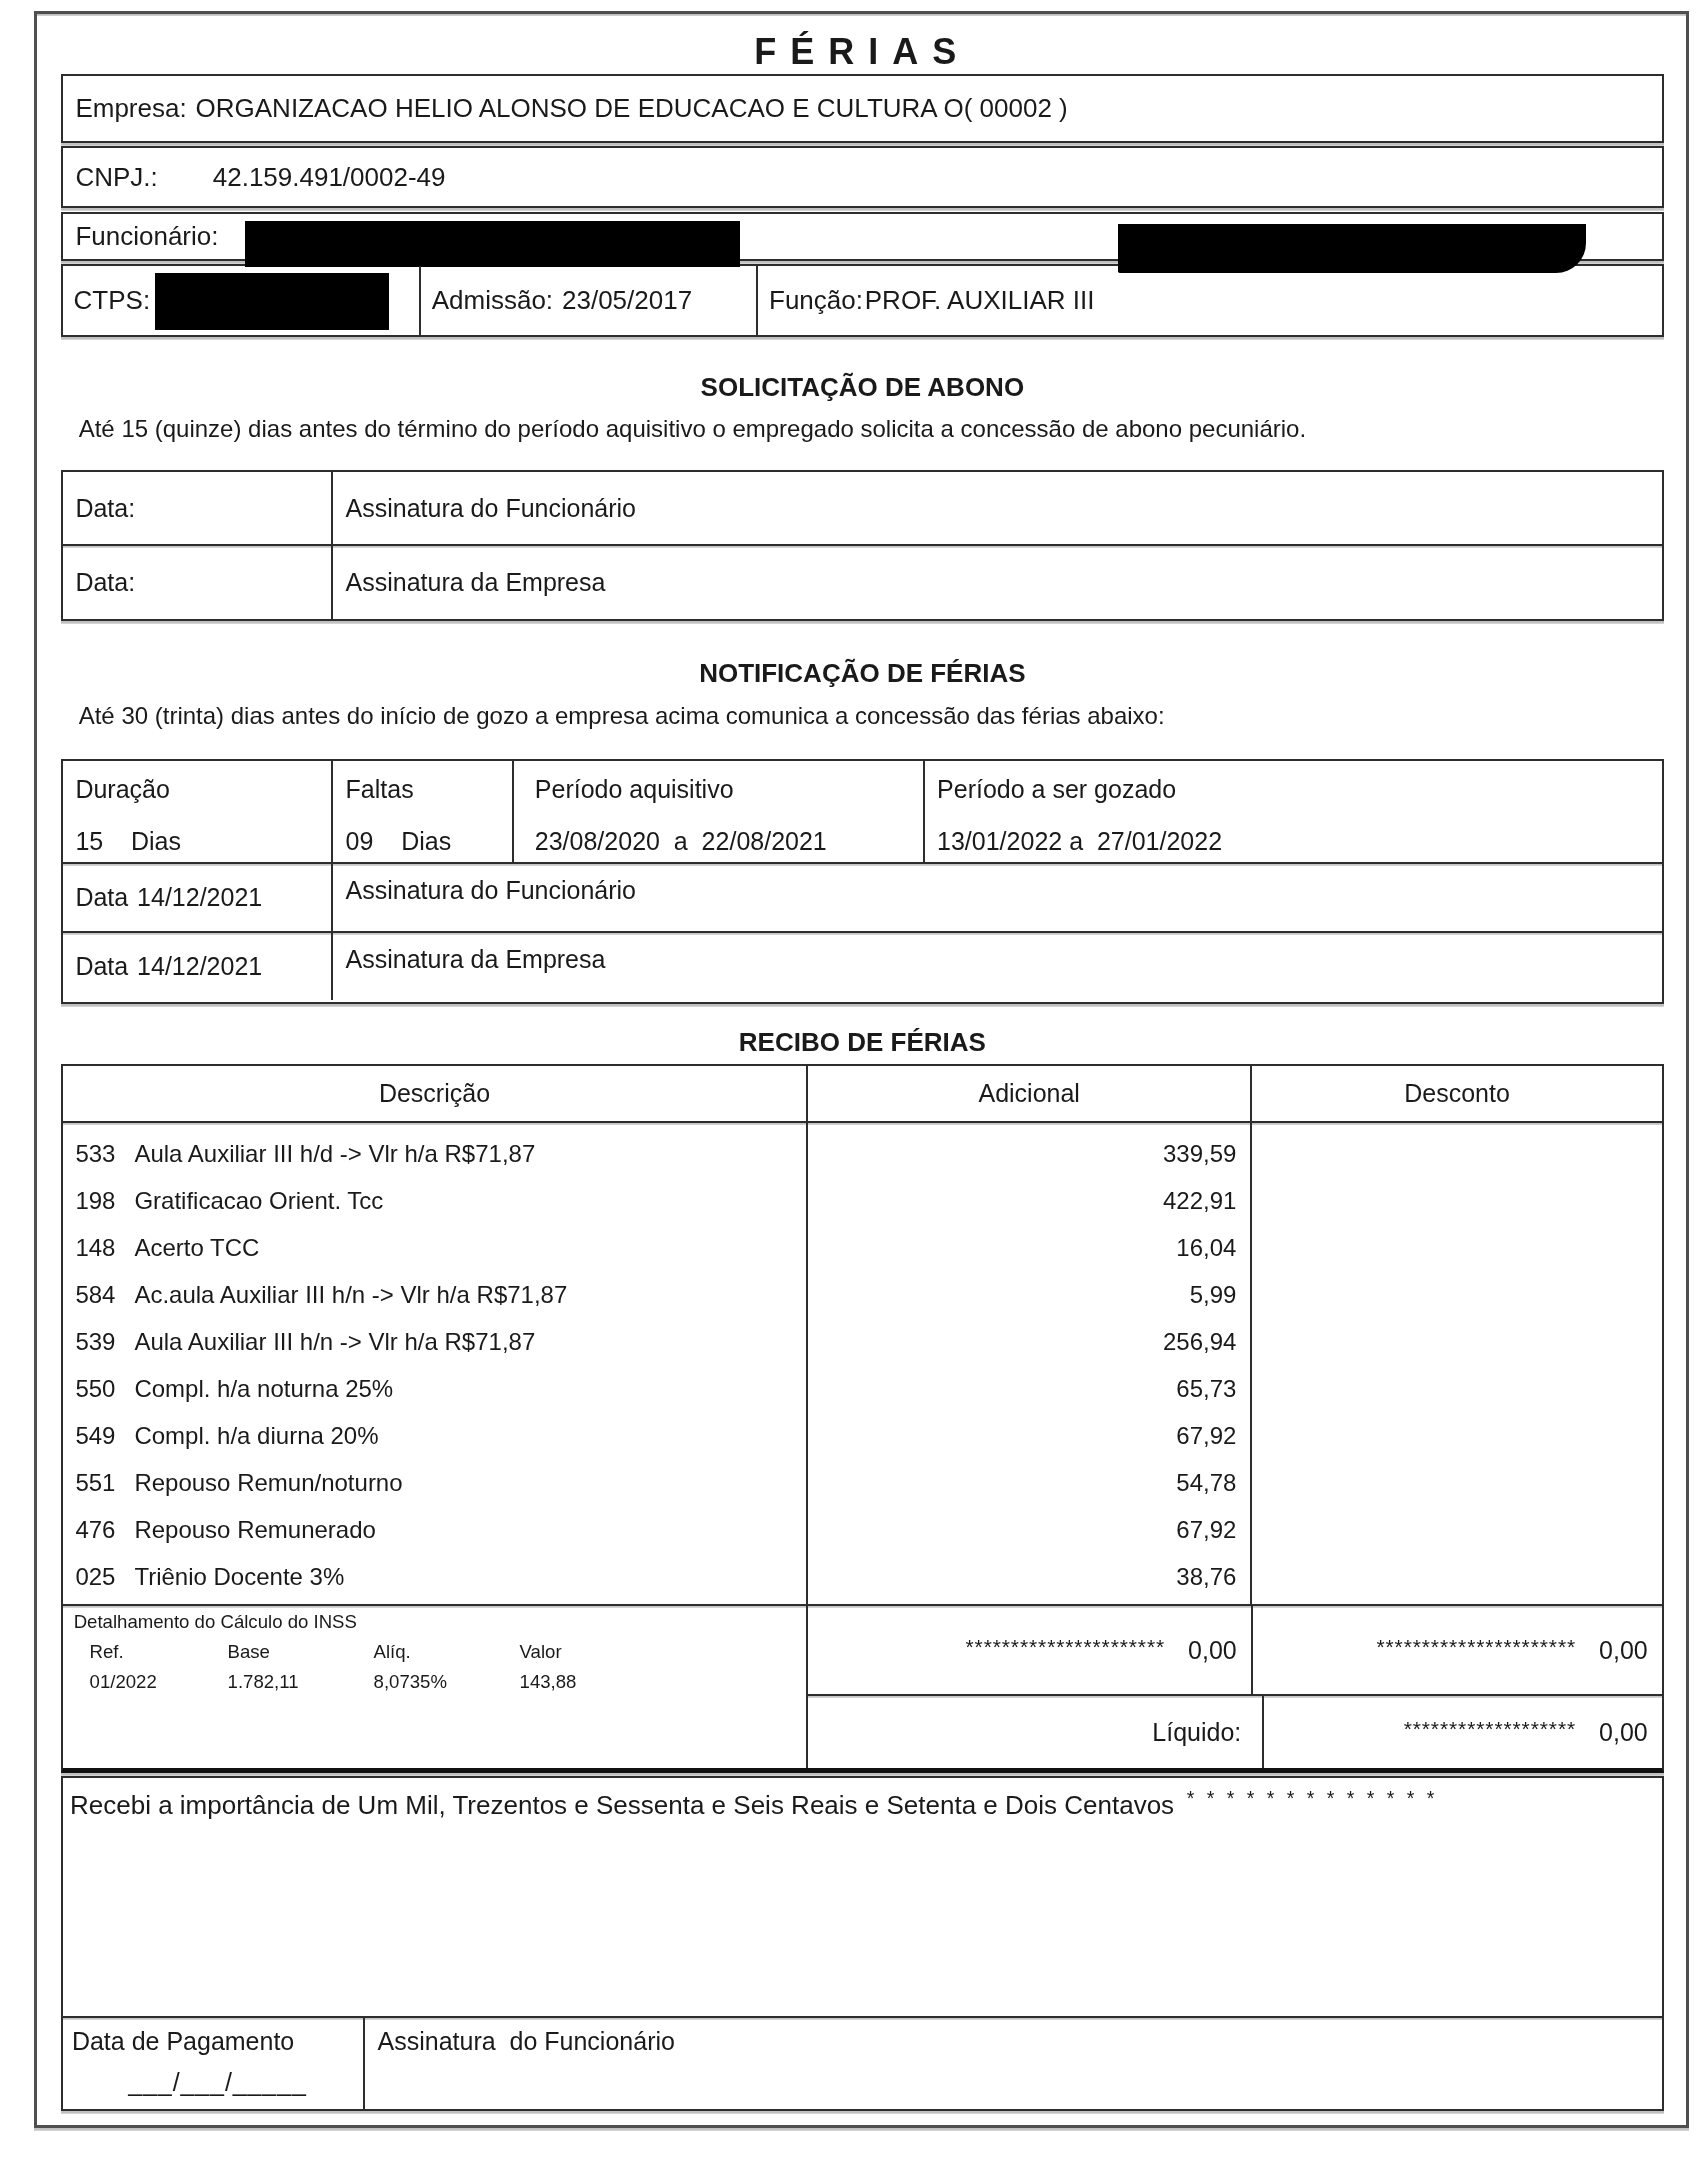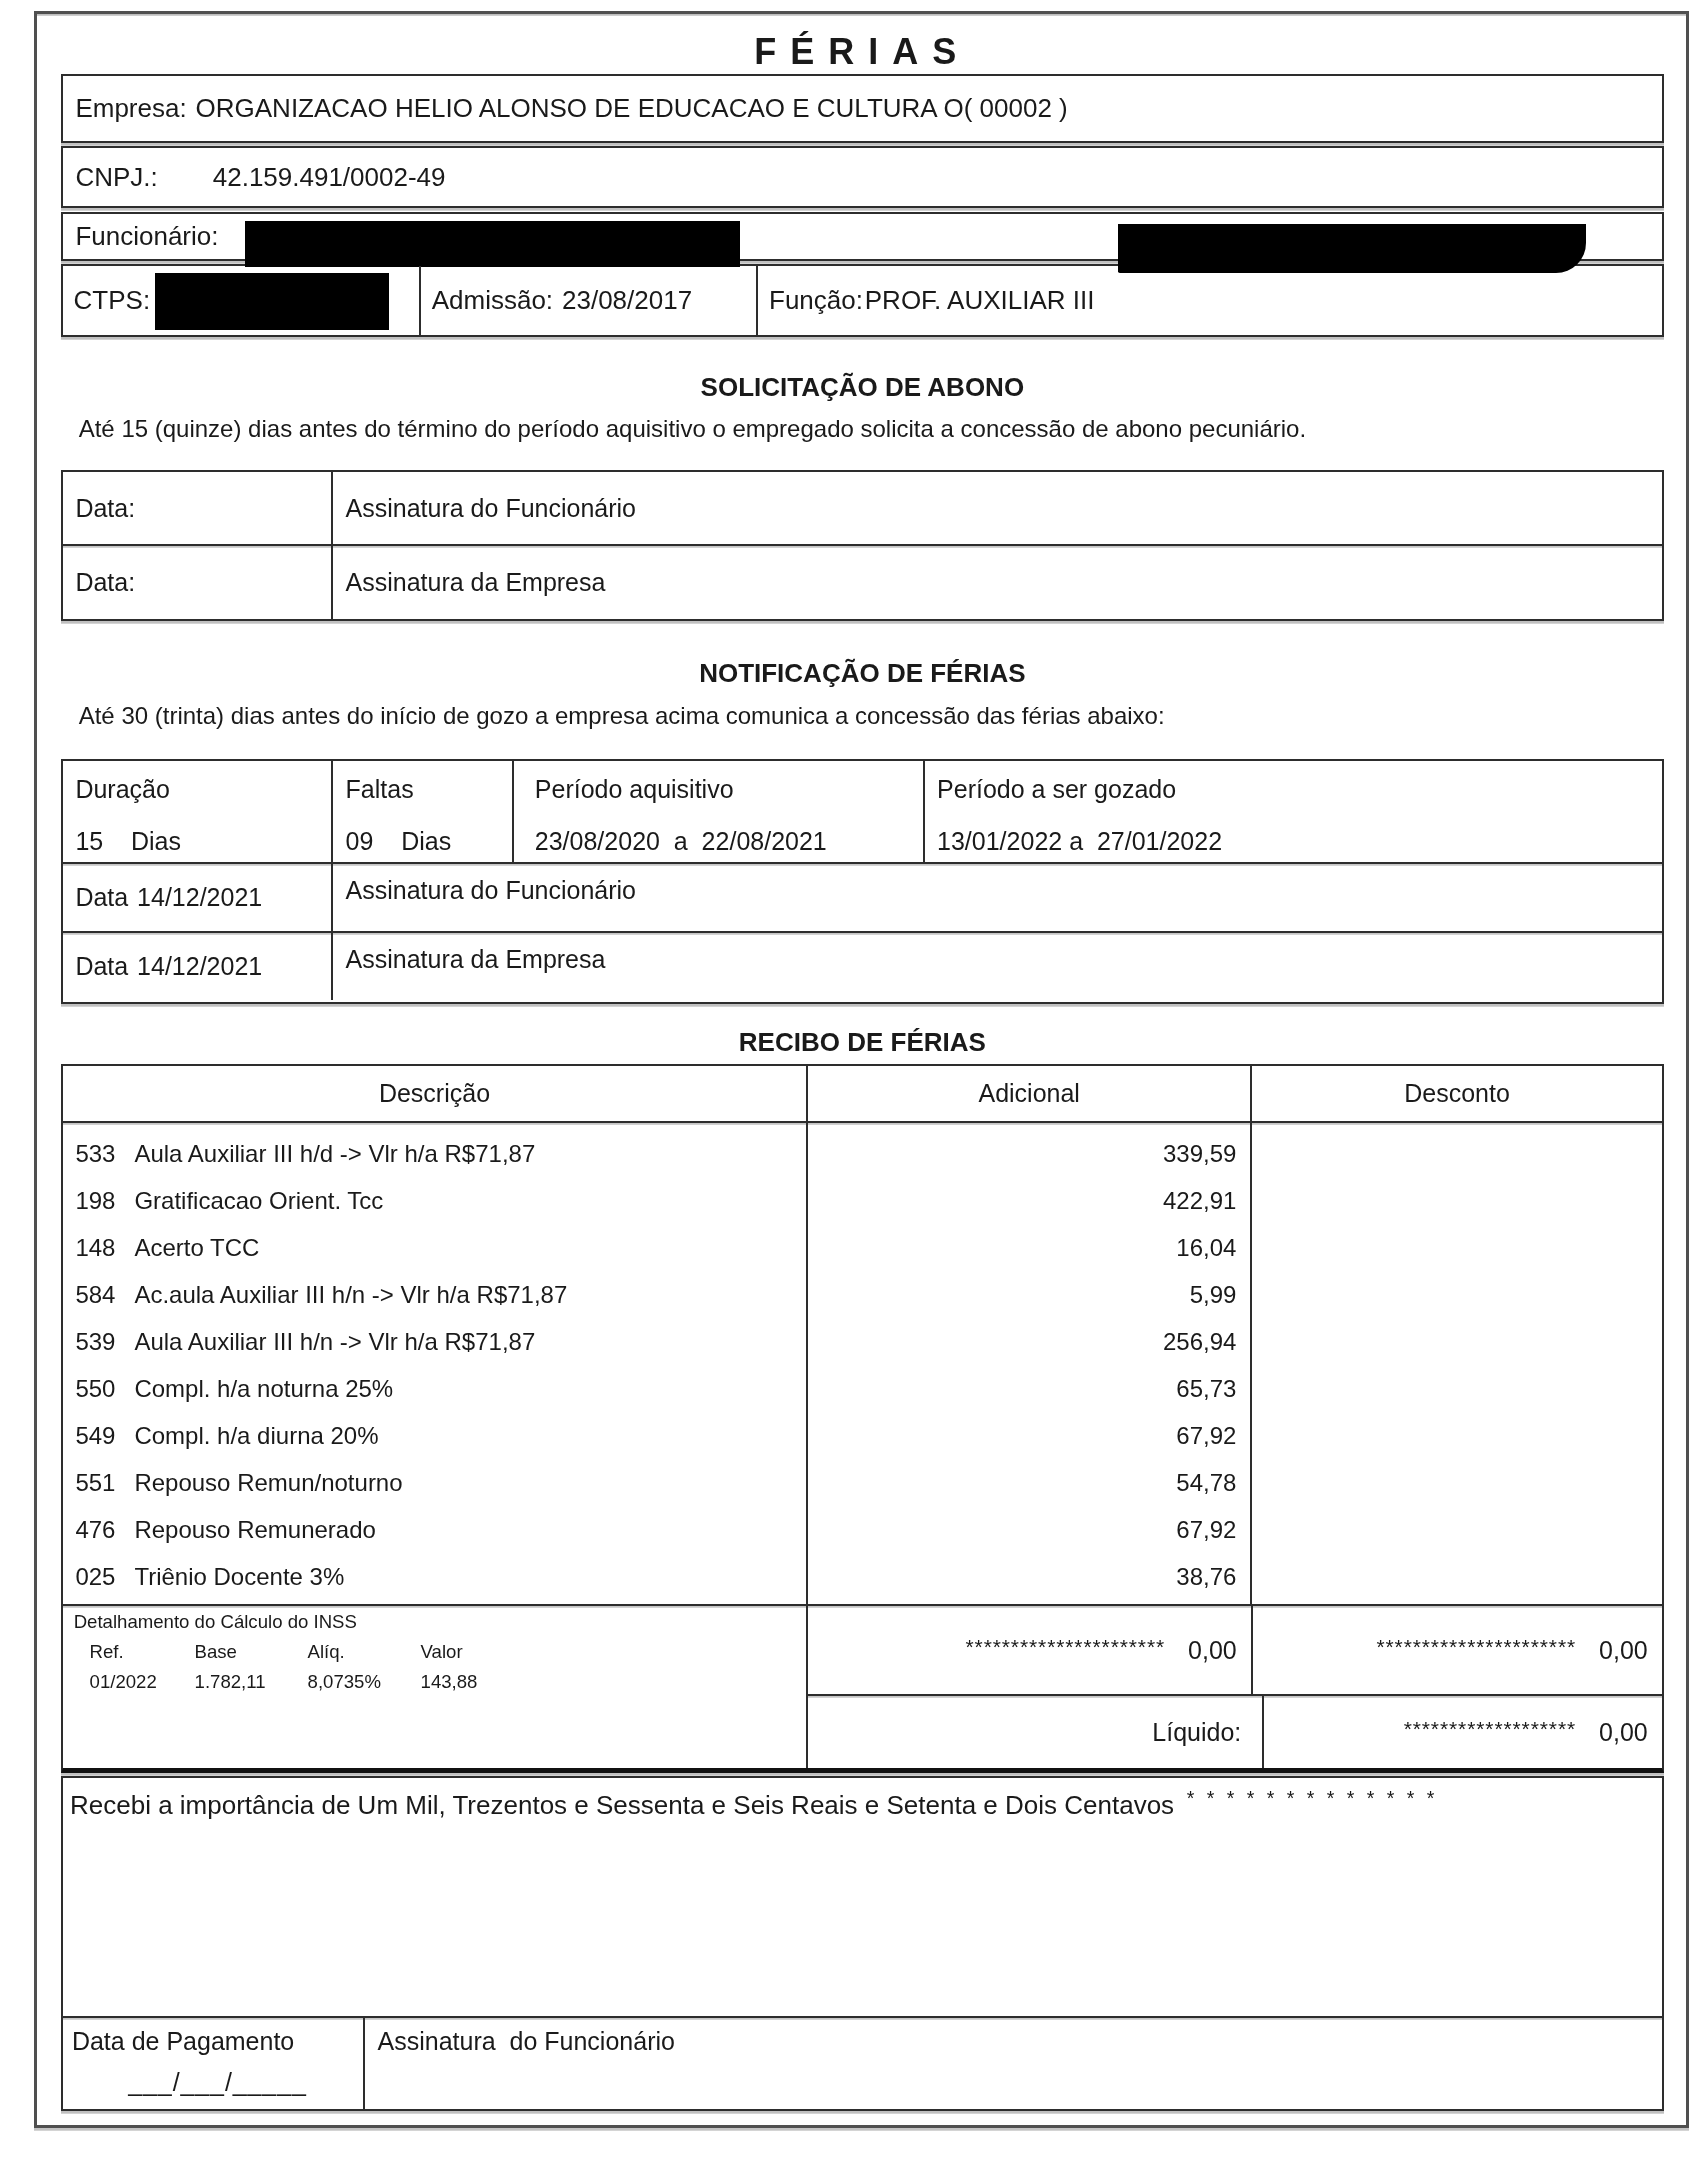--- a/index.html
+++ b/index.html
@@ -103,21 +103,21 @@
   .hd{display:flex;align-items:center;justify-content:center;font-weight:normal;}
   .rt-body{display:flex;height:481px;font-size:24px;}
   .body-col{padding-top:7px;}
   .item-line{height:47px;line-height:47px;display:flex;white-space:pre;}
   .item-code{width:59px;padding-left:12.4px;flex:none;}
   .item-desc{padding-left:12.4px;}
   .val-line{height:47px;line-height:47px;text-align:right;padding-right:14px;}
   .rt-foot{display:flex;height:164px;border-top:2.7px solid var(--line);box-shadow:inset 0 1.8px 0 rgba(140,140,140,.5);}
   .inss-cell{padding:5.3px 8.9px 0 8.9px;font-size:18.6px;}
   .inss-title{padding-left:1.8px;}
-  .inss-row{display:flex;margin-top:8px;padding-left:17.7px;}
+  .inss-row{display:flex;margin-top:8px;padding-left:17.7px;gap:33px;}
   .inss-row span{width:105px;white-space:pre;}
   .inss-row .w2{width:113px;}
   .rt-rest{flex:1;display:flex;flex-direction:column;}
   .rt-rest-row{display:flex;}
   .row-a{height:90px;}
   .row-b{height:74px;border-top:2.7px solid var(--line);box-shadow:inset 0 1.8px 0 rgba(140,140,140,.5);padding-left:24px;}
   .rt-c2x{width:52.1%;border-right:2.7px solid var(--line);display:flex;align-items:center;justify-content:flex-end;padding-right:14px;font-size:25px;}
   .rt-c3x{flex:1;display:flex;align-items:center;justify-content:flex-end;padding-right:14px;font-size:25px;}
   .stars{font-size:21px;letter-spacing:0.9px;margin-right:23px;margin-top:-5.3px;}
   .liquido-lbl{padding-right:21px;}
@@ -154,21 +154,21 @@
     <div class="redaction red-func-2"></div>
   </div>
 
   <div class="box row-ctps">
     <div class="ctps-cell ctps-c1">
       <span class="lbl">CTPS:</span>
       <div class="redaction red-ctps"></div>
     </div>
     <div class="ctps-cell ctps-c2">
       <span class="lbl">Admissão:</span>
-      <span class="val">23/08/2017</span>
+      <span class="val">23/05/2017</span>
     </div>
     <div class="ctps-cell ctps-c3">
       <span class="lbl">Função:</span>
       <span class="val">PROF. AUXILIAR III</span>
     </div>
   </div>
 
   <div class="section-heading sh-abono">SOLICITAÇÃO DE ABONO</div>
   <p class="para">Até 15 (quinze) dias antes do término do período aquisitivo o empregado solicita a concessão de abono pecuniário.</p>
 

